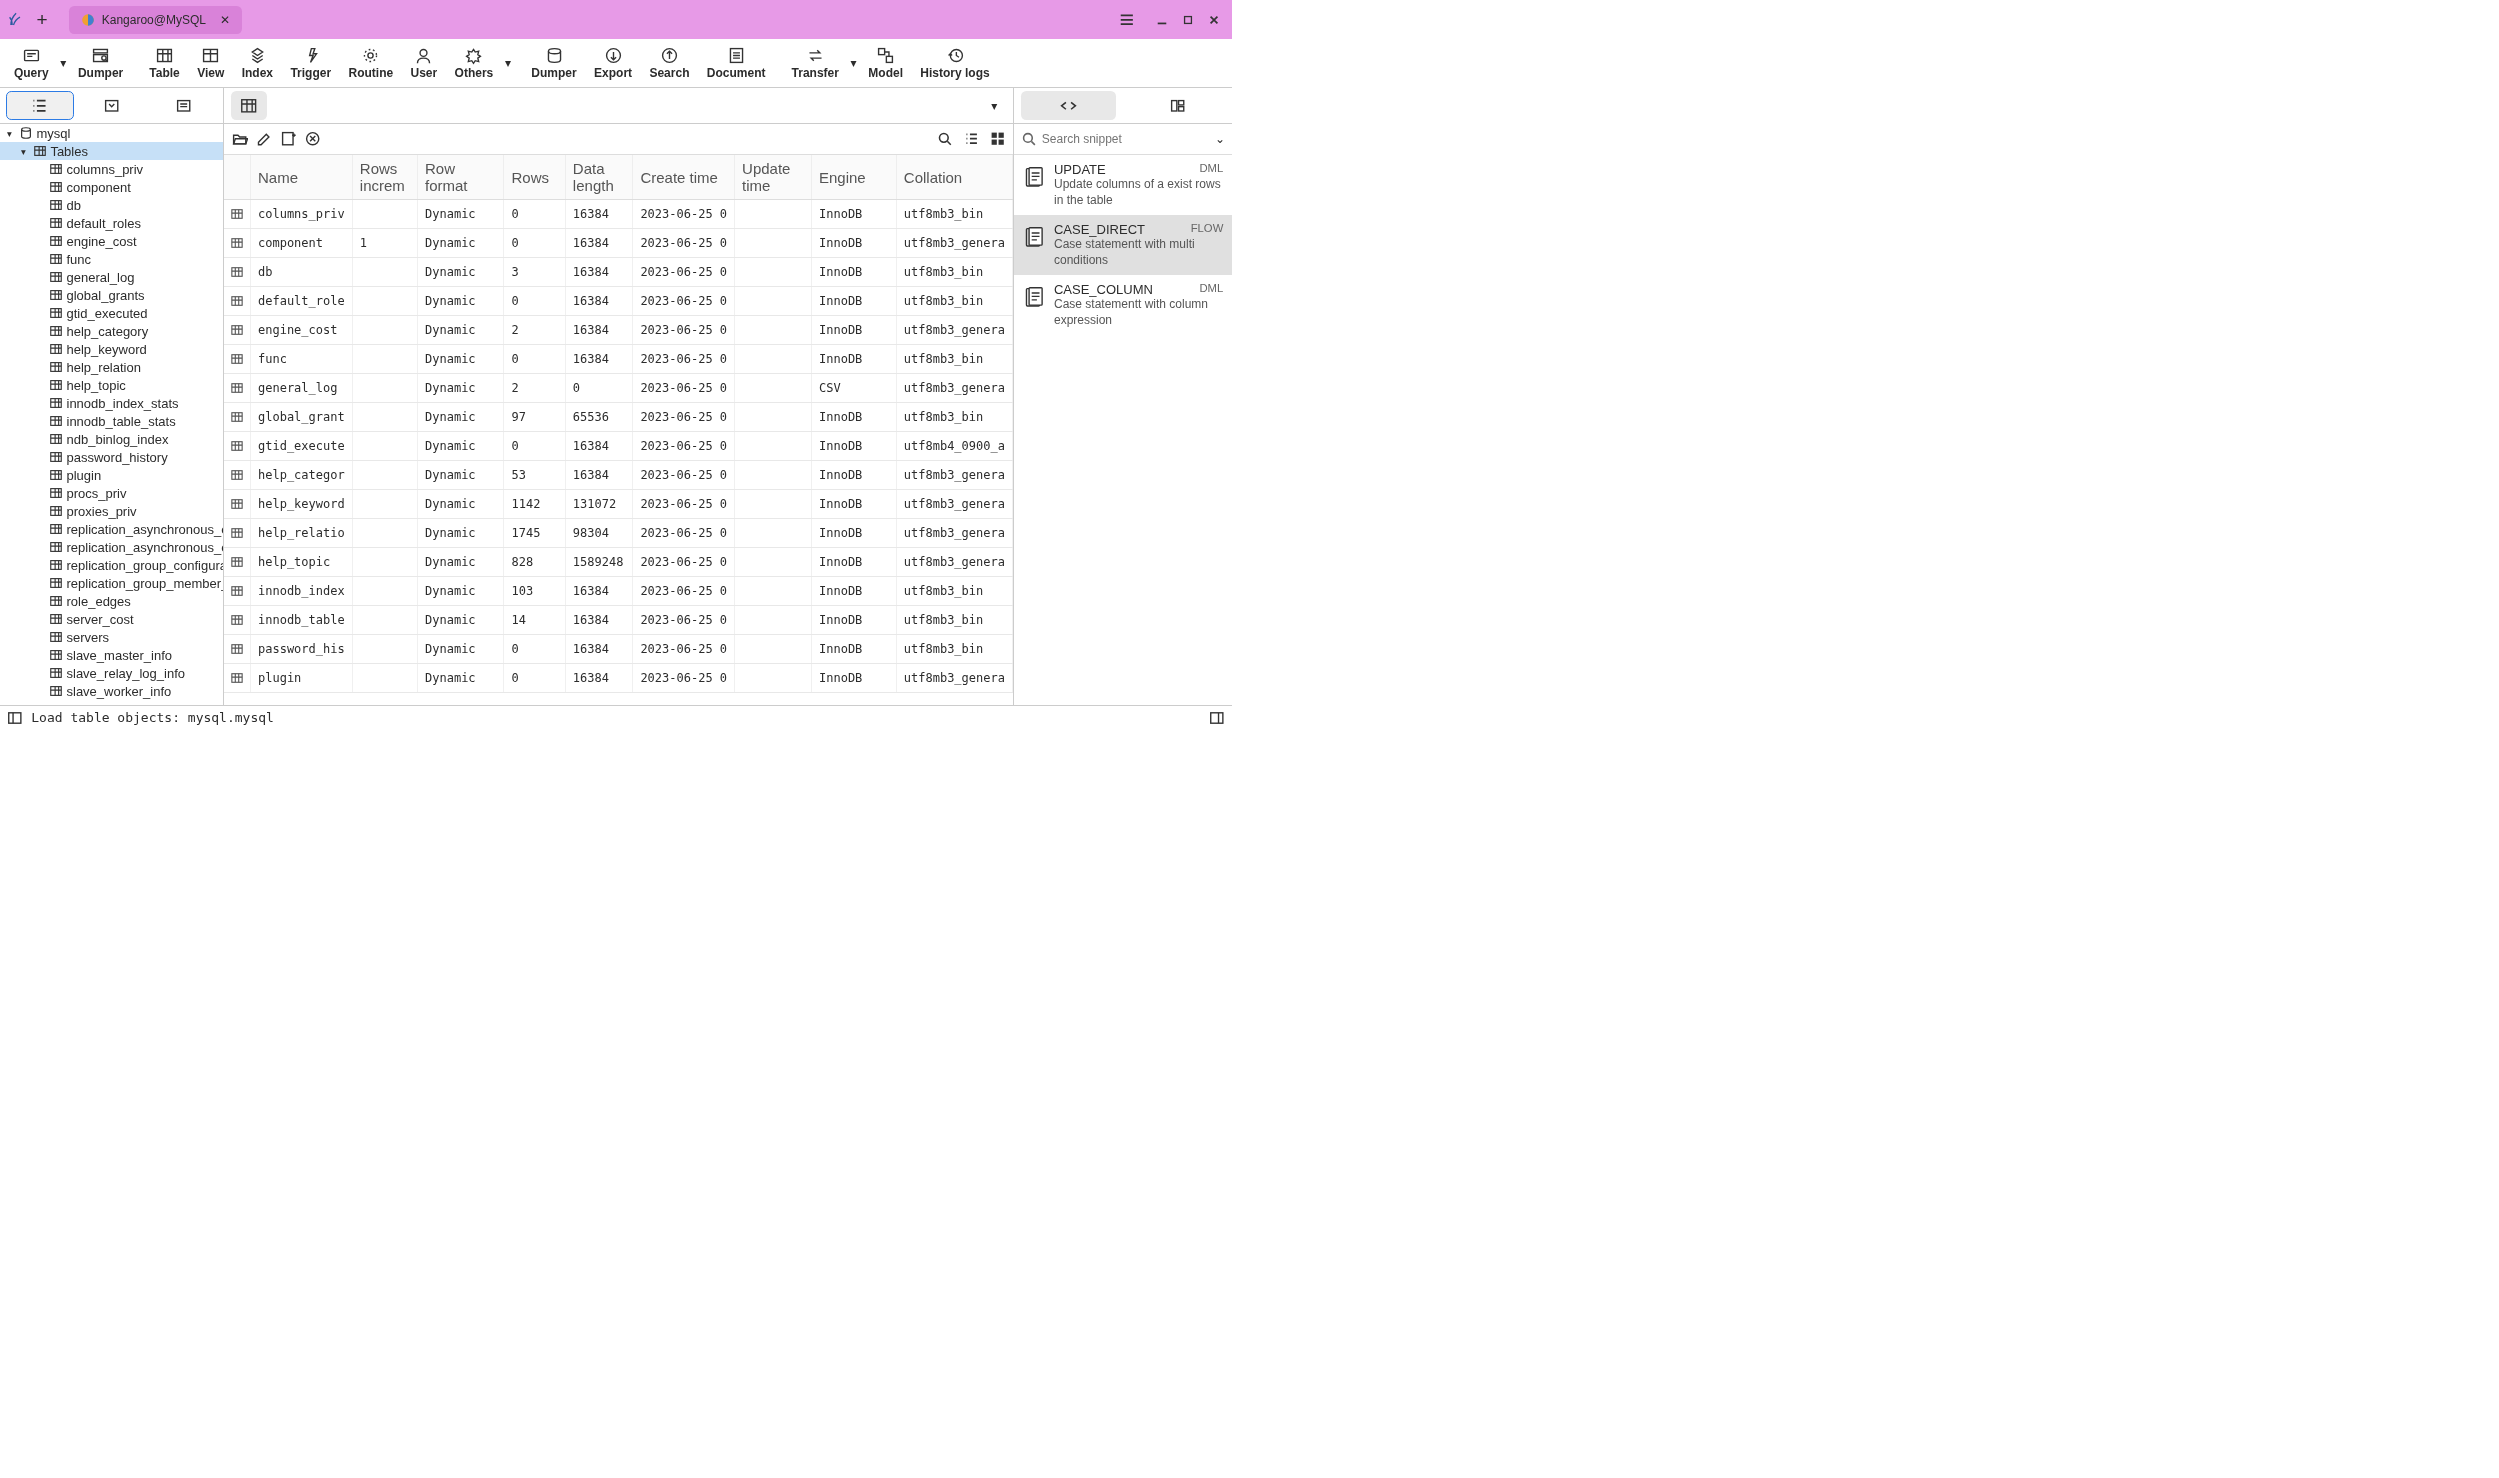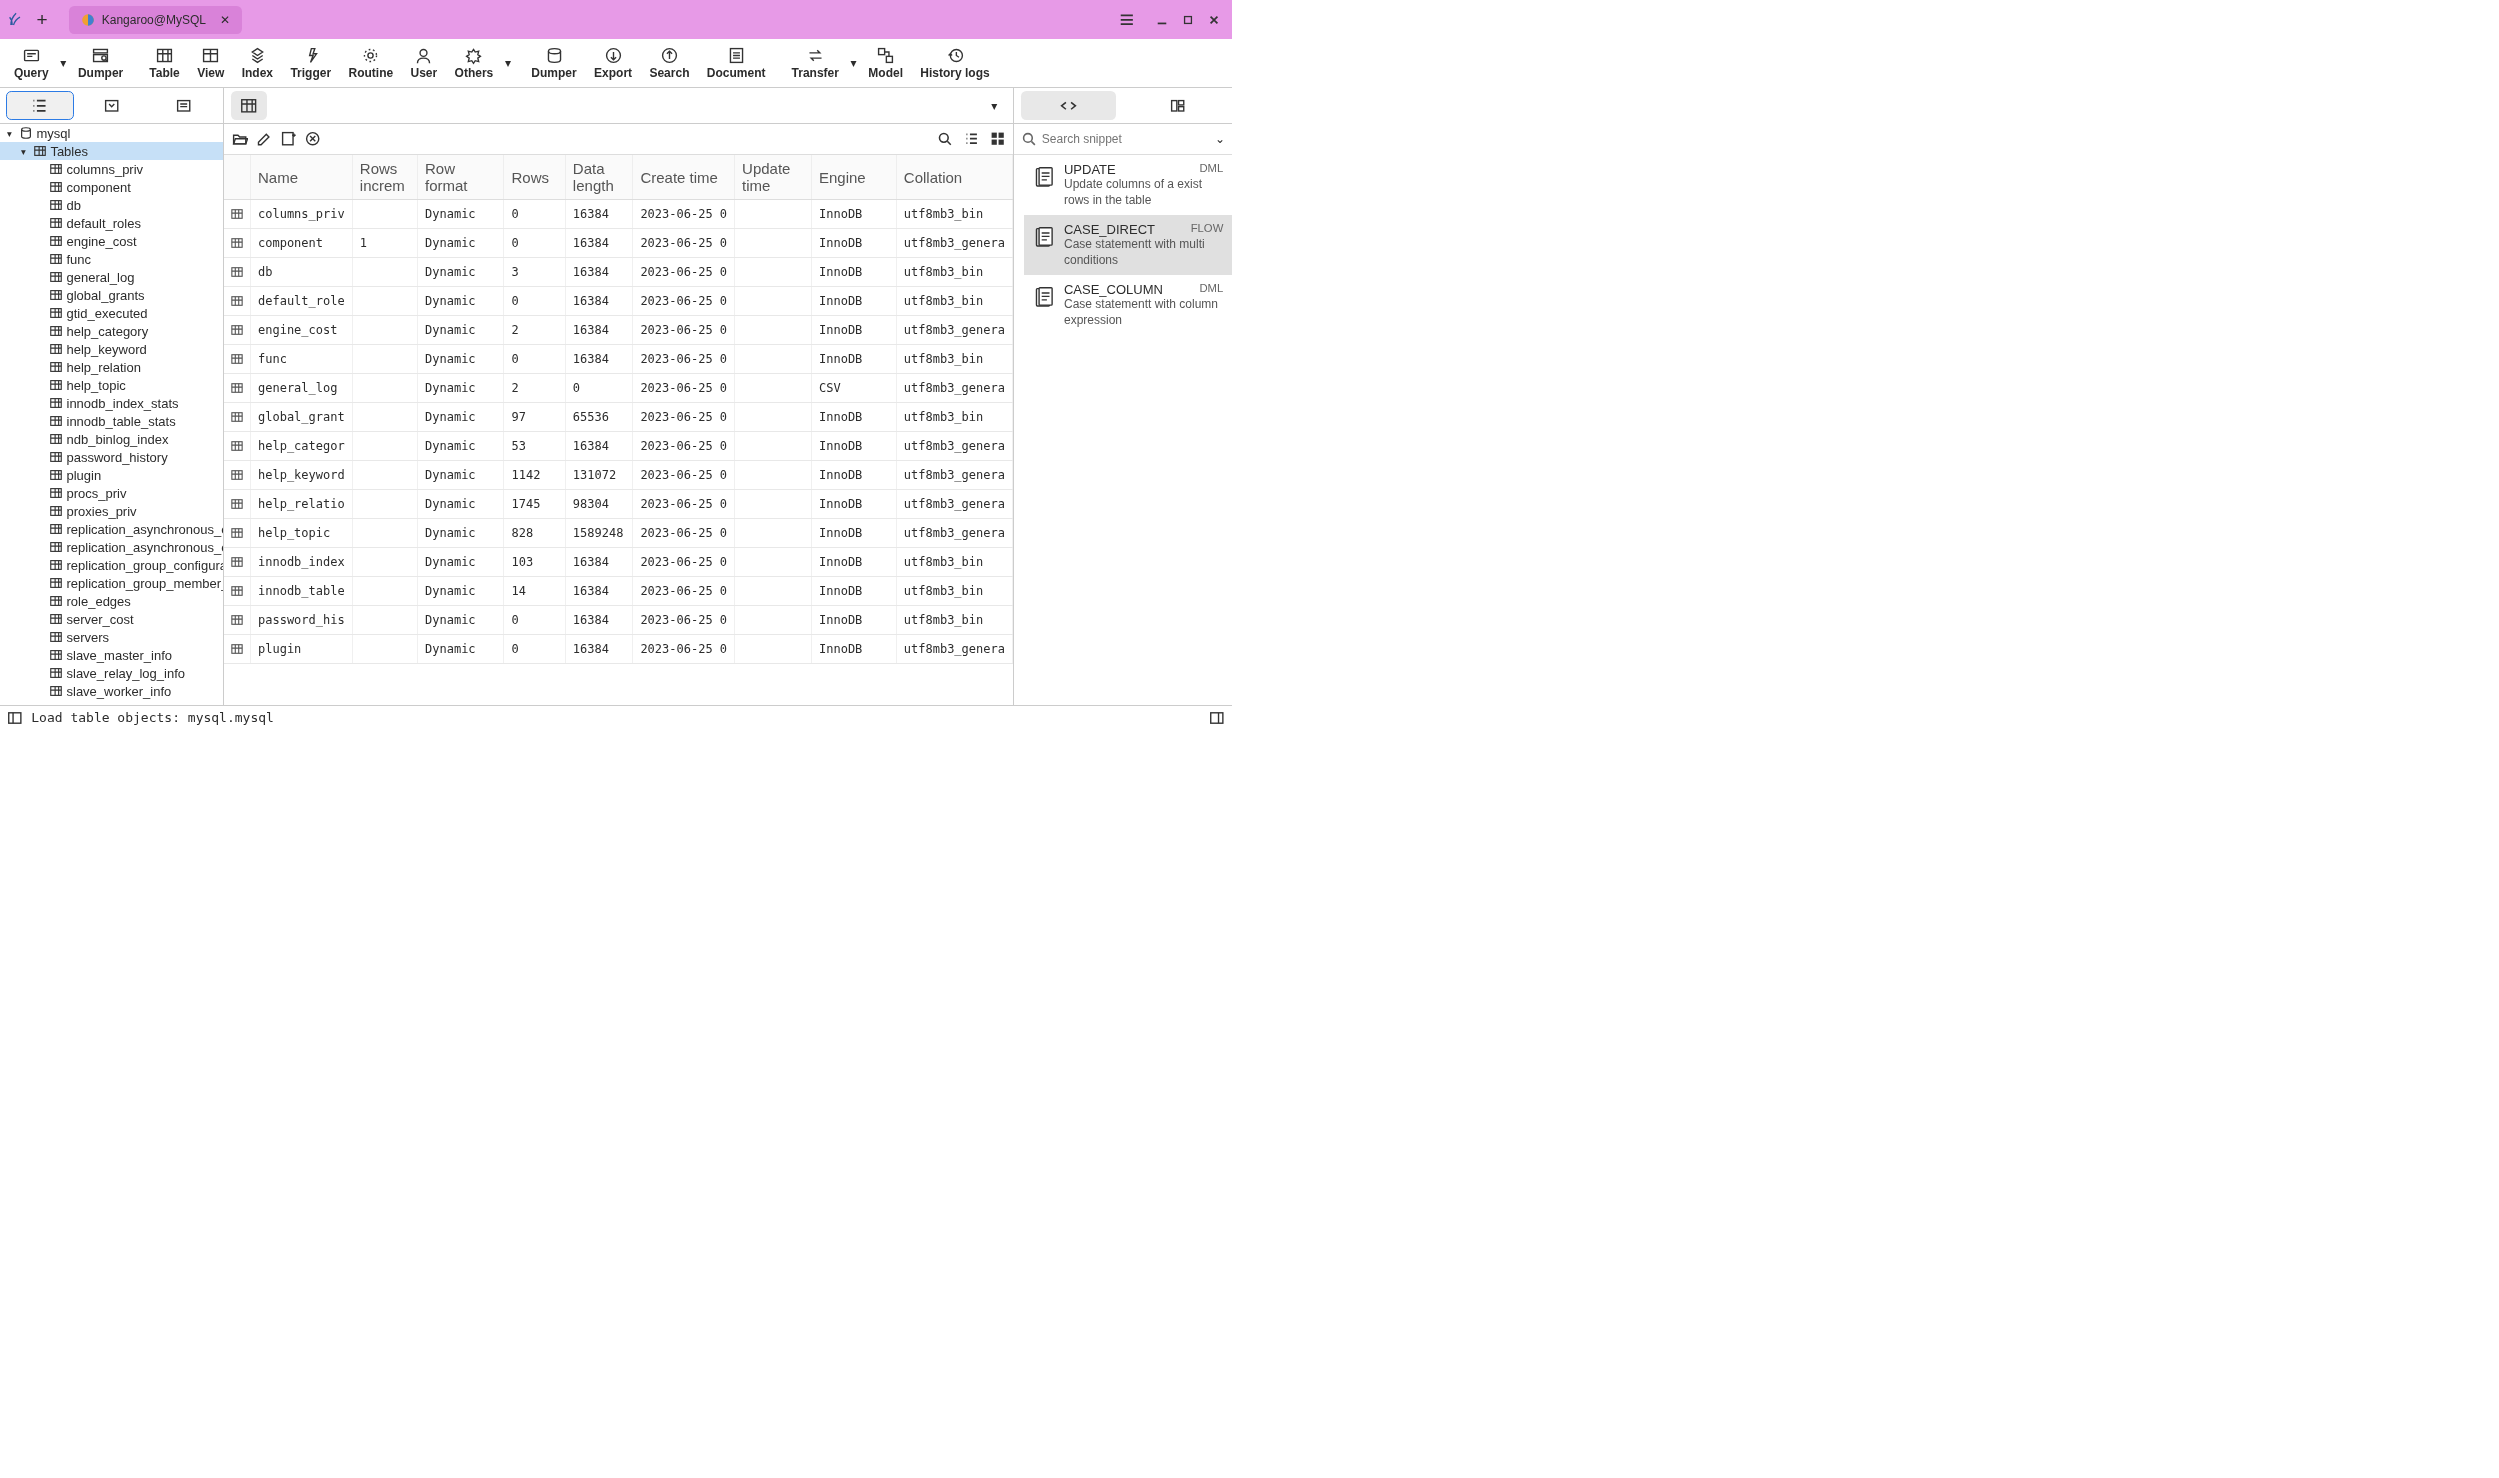--- a/index.html
+++ b/index.html
@@ -43,21 +43,21 @@
 .grid th { text-align: left; font-weight: 400; font-family: -apple-system, sans-serif; font-size: 15px; color: #555; padding: 5.2px 7px; border-bottom: 0.9px solid #ddd; border-right: 0.9px solid #eee; background: #fafafa; position: sticky; top: 0; }
 .grid td { padding: 7px 7px; border-bottom: 0.9px solid #e8e8e8; border-right: 0.9px solid #f0f0f0; white-space: nowrap; overflow: hidden; }
 .grid tr { height: 29px; }
 .right-panel { width: 219px; border-left: 1.7px solid #ccc; display: flex; flex-direction: column; }
 .right-hdr { height: 36px; border-bottom: 1.7px solid #ccc; display: flex; align-items: center; justify-content: space-around; }
 .right-hdr .btn { width: 95px; height: 29.5px; display: flex; align-items: center; justify-content: center; border-radius: 5.2px; }
 .right-hdr .btn.active { background: #e8e8e8; }
 .search-row { height: 31px; border-bottom: 0.9px solid #ddd; display: flex; align-items: center; padding: 0 7px; gap: 5.2px; }
 .search-row input { border: none; flex: 1; font-size: 12px; outline: none; }
 .snippets { flex: 1; overflow-y: auto; }
-.snip { padding: 7px 8.7px; display: flex; gap: 8.7px; align-items: flex-start; margin-left: 10px; }
+.snip { padding: 7px 8.7px; display: flex; gap: 8.7px; align-items: flex-start; }
 .snip.sel { background: #e0e0e0; }
 .snip-ico { width: 22.6px; height: 22.6px; flex-shrink: 0; margin-top: 3.5px; }
 .snip-body { flex: 1; font-size: 12px; }
 .snip-title-row { display: flex; justify-content: space-between; }
 .snip-title { font-size: 13px; }
 .snip-tag { font-size: 11.3px; color: #666; }
 .snip-desc { color: #555; line-height: 1.3; }
 .status { height: 24px; border-top: 1.7px solid #ccc; display: flex; align-items: center; padding: 0 7px; gap: 8.7px; font-family: "Menlo", monospace; font-size: 13px; }
 .status .sp { flex: 1; }
 svg { display: block; }
@@ -791,20 +791,37 @@
               <td>InnoDB</td>
               <td>utf8mb3_bin</td>
             </tr>
             <tr>
               <td>
                 <svg width="12" height="12" fill="none" stroke="#555" stroke-width="1.3" viewBox="0 0 14 14">
                   <rect x="1" y="2" width="12" height="10"></rect>
                   <path d="M1 6h12M5 2v10M9 2v10"></path>
                 </svg>
               </td>
+              <td>gtid_execute</td>
+              <td></td>
+              <td>Dynamic</td>
+              <td>0</td>
+              <td>16384</td>
+              <td>2023-06-25 0</td>
+              <td></td>
+              <td>InnoDB</td>
+              <td>utf8mb4_0900_a</td>
+            </tr>
+            <tr>
+              <td>
+                <svg width="12" height="12" fill="none" stroke="#555" stroke-width="1.3" viewBox="0 0 14 14">
+                  <rect x="1" y="2" width="12" height="10"></rect>
+                  <path d="M1 6h12M5 2v10M9 2v10"></path>
+                </svg>
+              </td>
               <td>help_categor</td>
               <td></td>
               <td>Dynamic</td>
               <td>53</td>
               <td>16384</td>
               <td>2023-06-25 0</td>
               <td></td>
               <td>InnoDB</td>
               <td>utf8mb3_genera</td>
             </tr>

